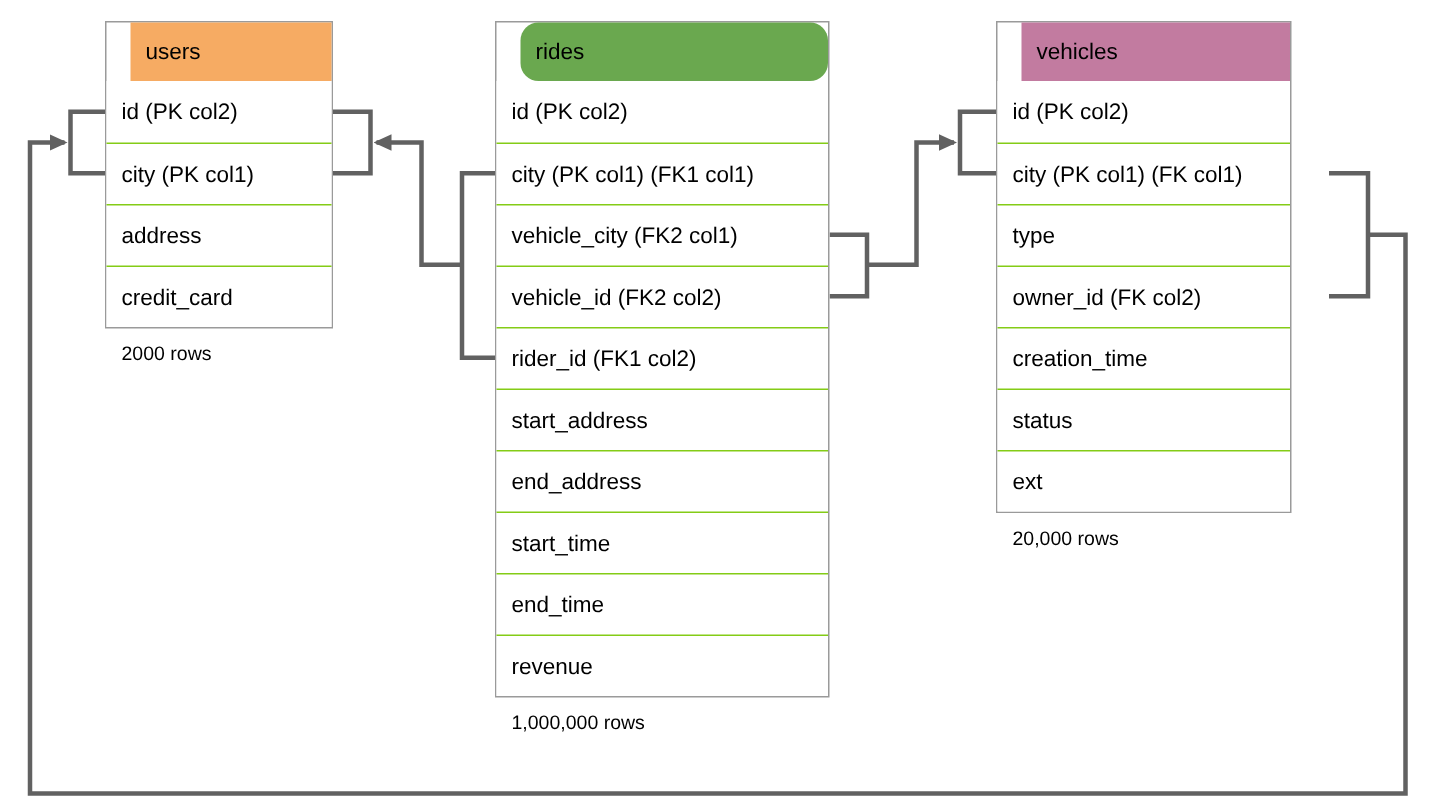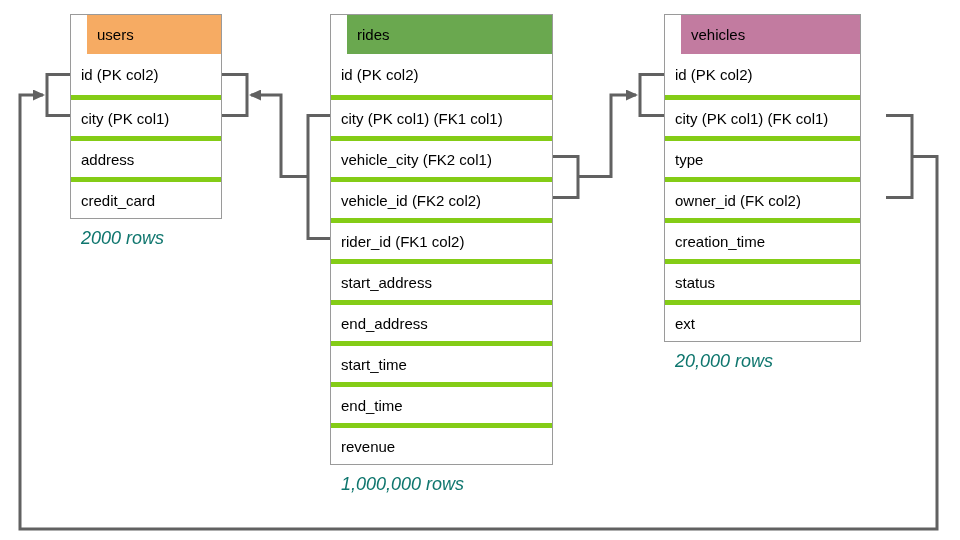--- a/index.html
+++ b/index.html
@@ -45,30 +45,29 @@
     margin-left: 16px;
   }
   .trow {
     height: 41px;
     display: flex;
     align-items: center;
     padding-left: 10px;
     font-size: 15px;
     color: #000000;
     background: #ffffff;
-    border-top: 5px solid #84cc16;
+    border-top: 1px solid #84cc16;
     box-sizing: border-box;
     white-space: nowrap;
   }
   .rowcount {
     margin-top: 9px;
     padding-left: 11px;
-    font-size: 18px;
-    color: #0f766e;
-    font-style: italic;
+    font-size: 13px;
+    color: #000000;
   }
   .u { left: 70px;  top: 14px; width: 152px; }
   .r { left: 330px; top: 14px; width: 223px; }
   .v { left: 664px; top: 14px; width: 197px; }
 </style>
 </head>
 <body>
 
 <div class="canvas">
 
@@ -98,21 +97,21 @@
       <div class="trow" style="border-top:none">id (PK col2)</div>
       <div class="trow">city (PK col1)</div>
       <div class="trow">address</div>
       <div class="trow">credit_card</div>
     </div>
     <div class="rowcount">2000 rows</div>
   </div>
 
   <div class="table-wrap r">
     <div class="table-box">
-      <div class="thead" style="background-color: rgb(106, 168, 79);">rides</div>
+      <div class="thead" style="background-color: rgb(106, 168, 79); border-radius: 12px;">rides</div>
       <div class="trow" style="border-top:none">id (PK col2)</div>
       <div class="trow">city (PK col1) (FK1 col1)</div>
       <div class="trow">vehicle_city (FK2 col1)</div>
       <div class="trow">vehicle_id (FK2 col2)</div>
       <div class="trow">rider_id (FK1 col2)</div>
       <div class="trow">start_address</div>
       <div class="trow">end_address</div>
       <div class="trow">start_time</div>
       <div class="trow">end_time</div>
       <div class="trow">revenue</div>

